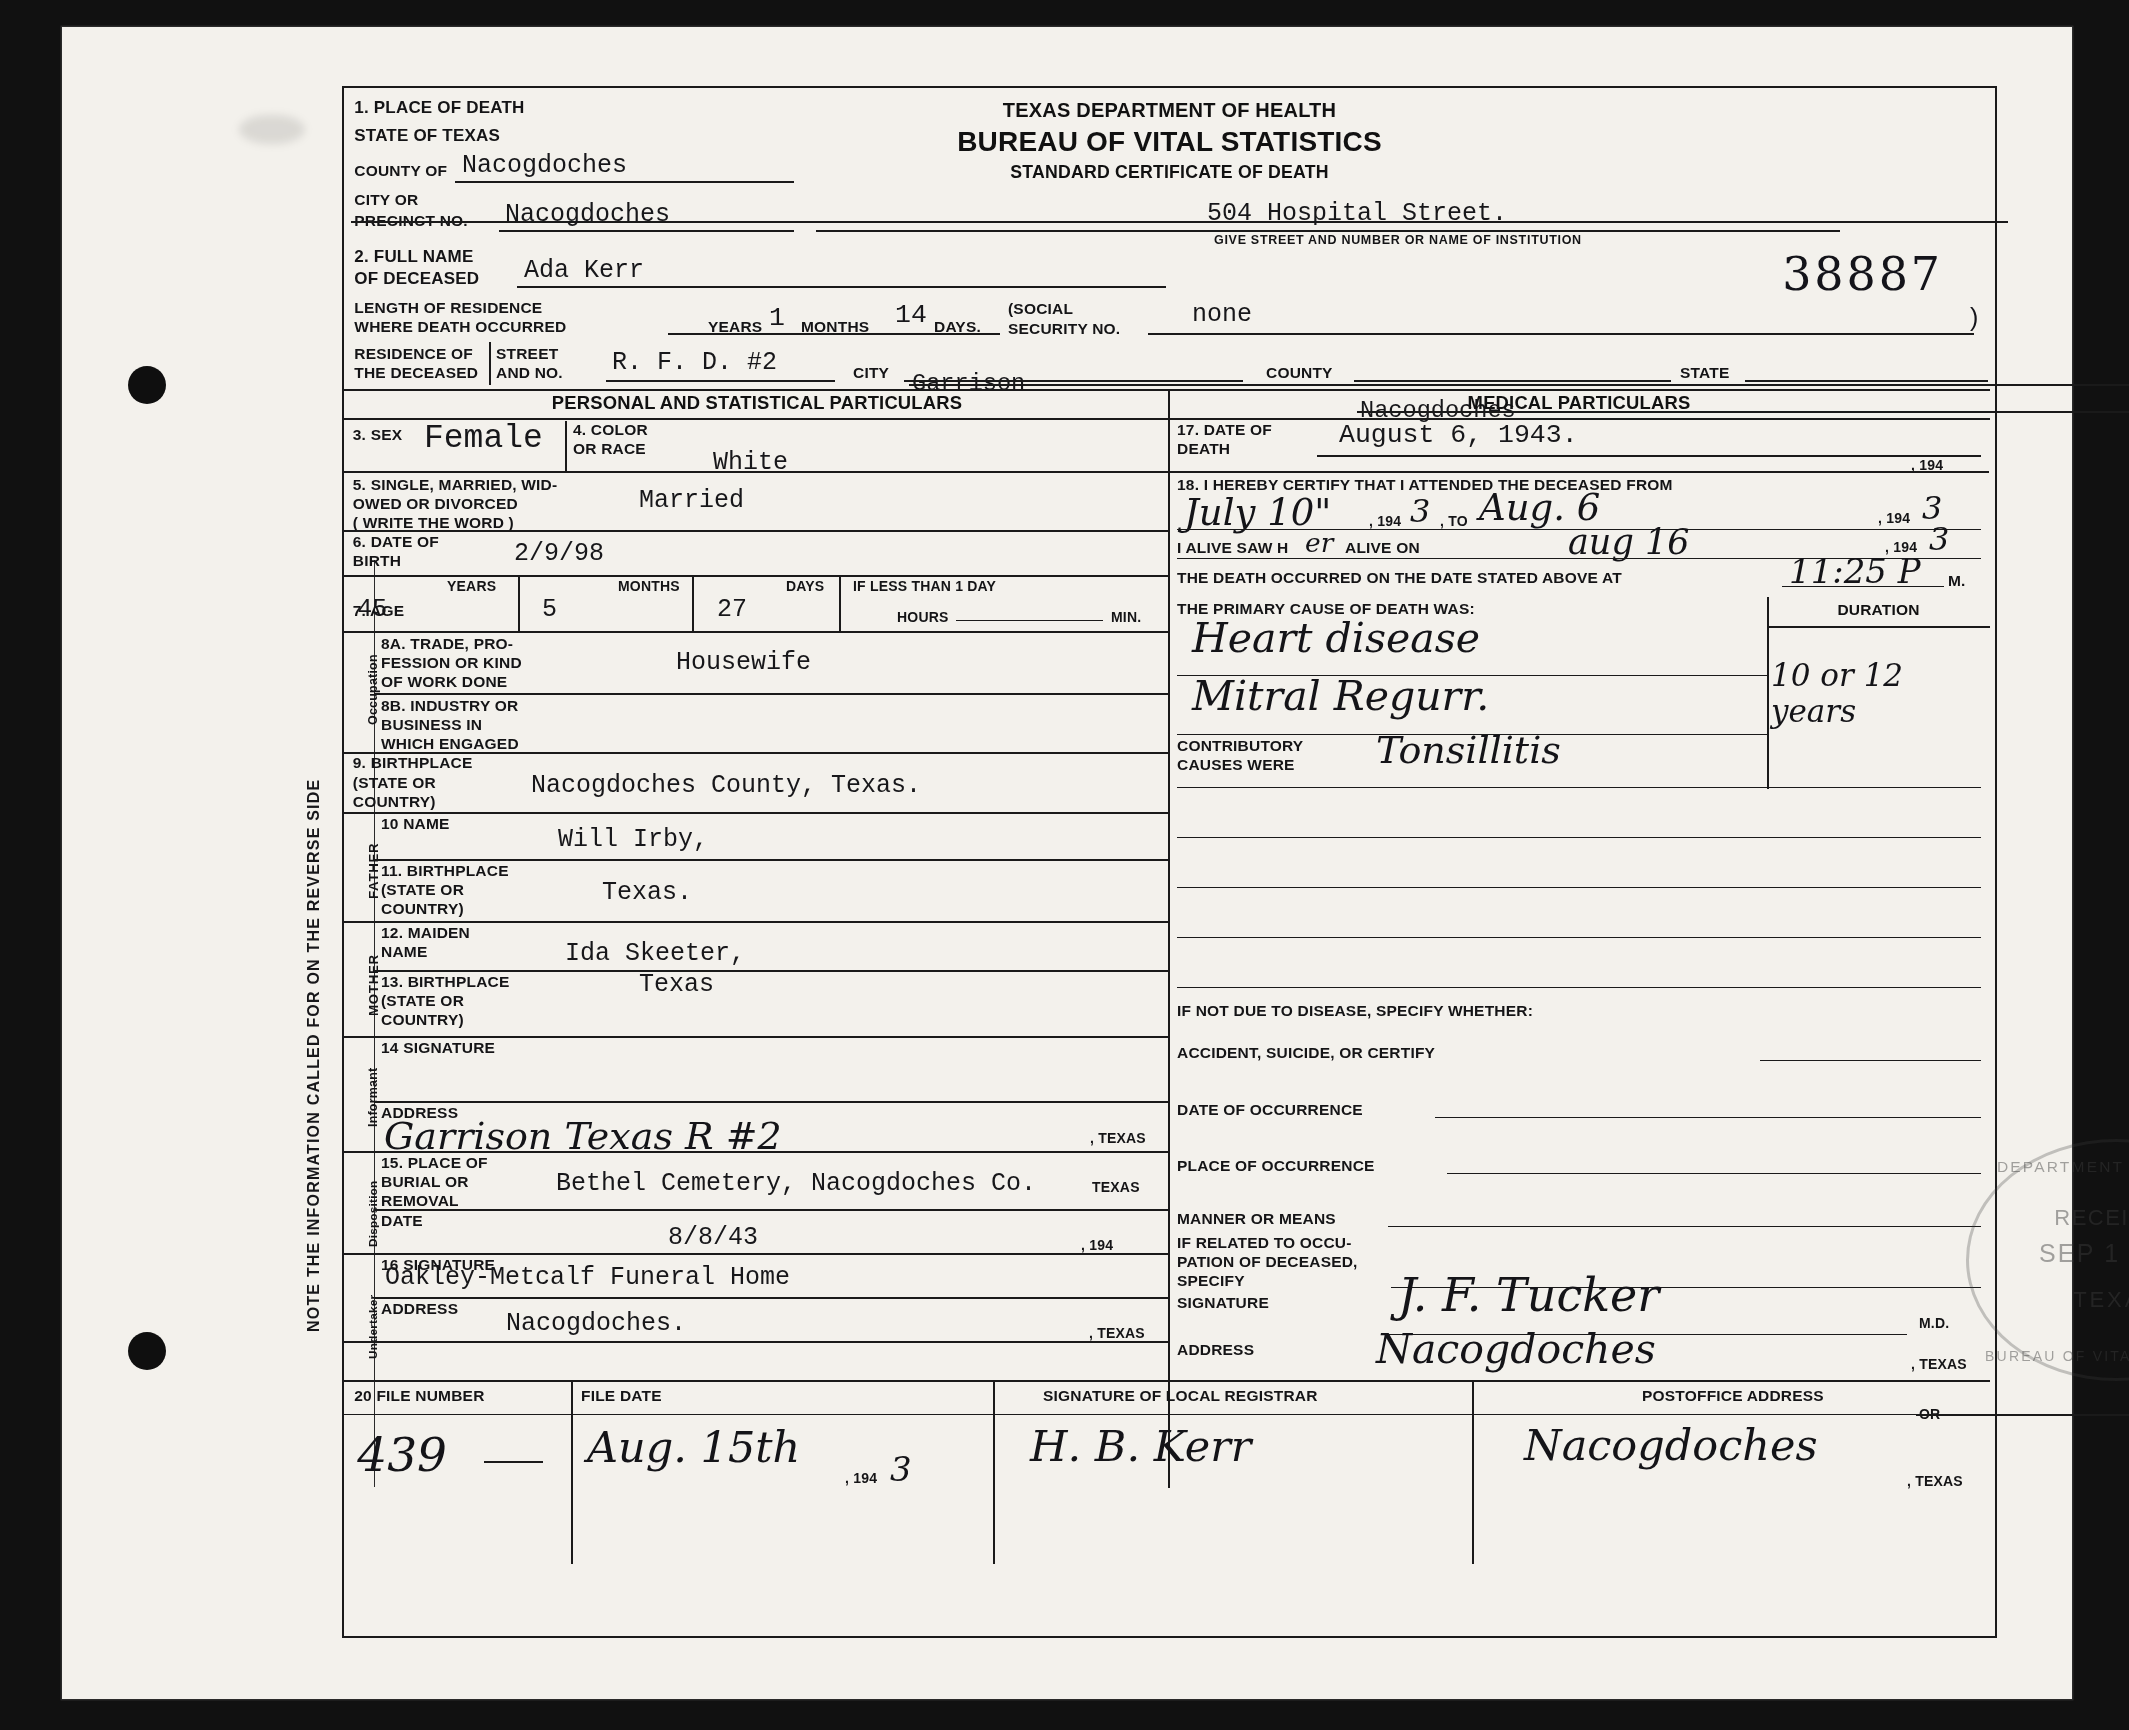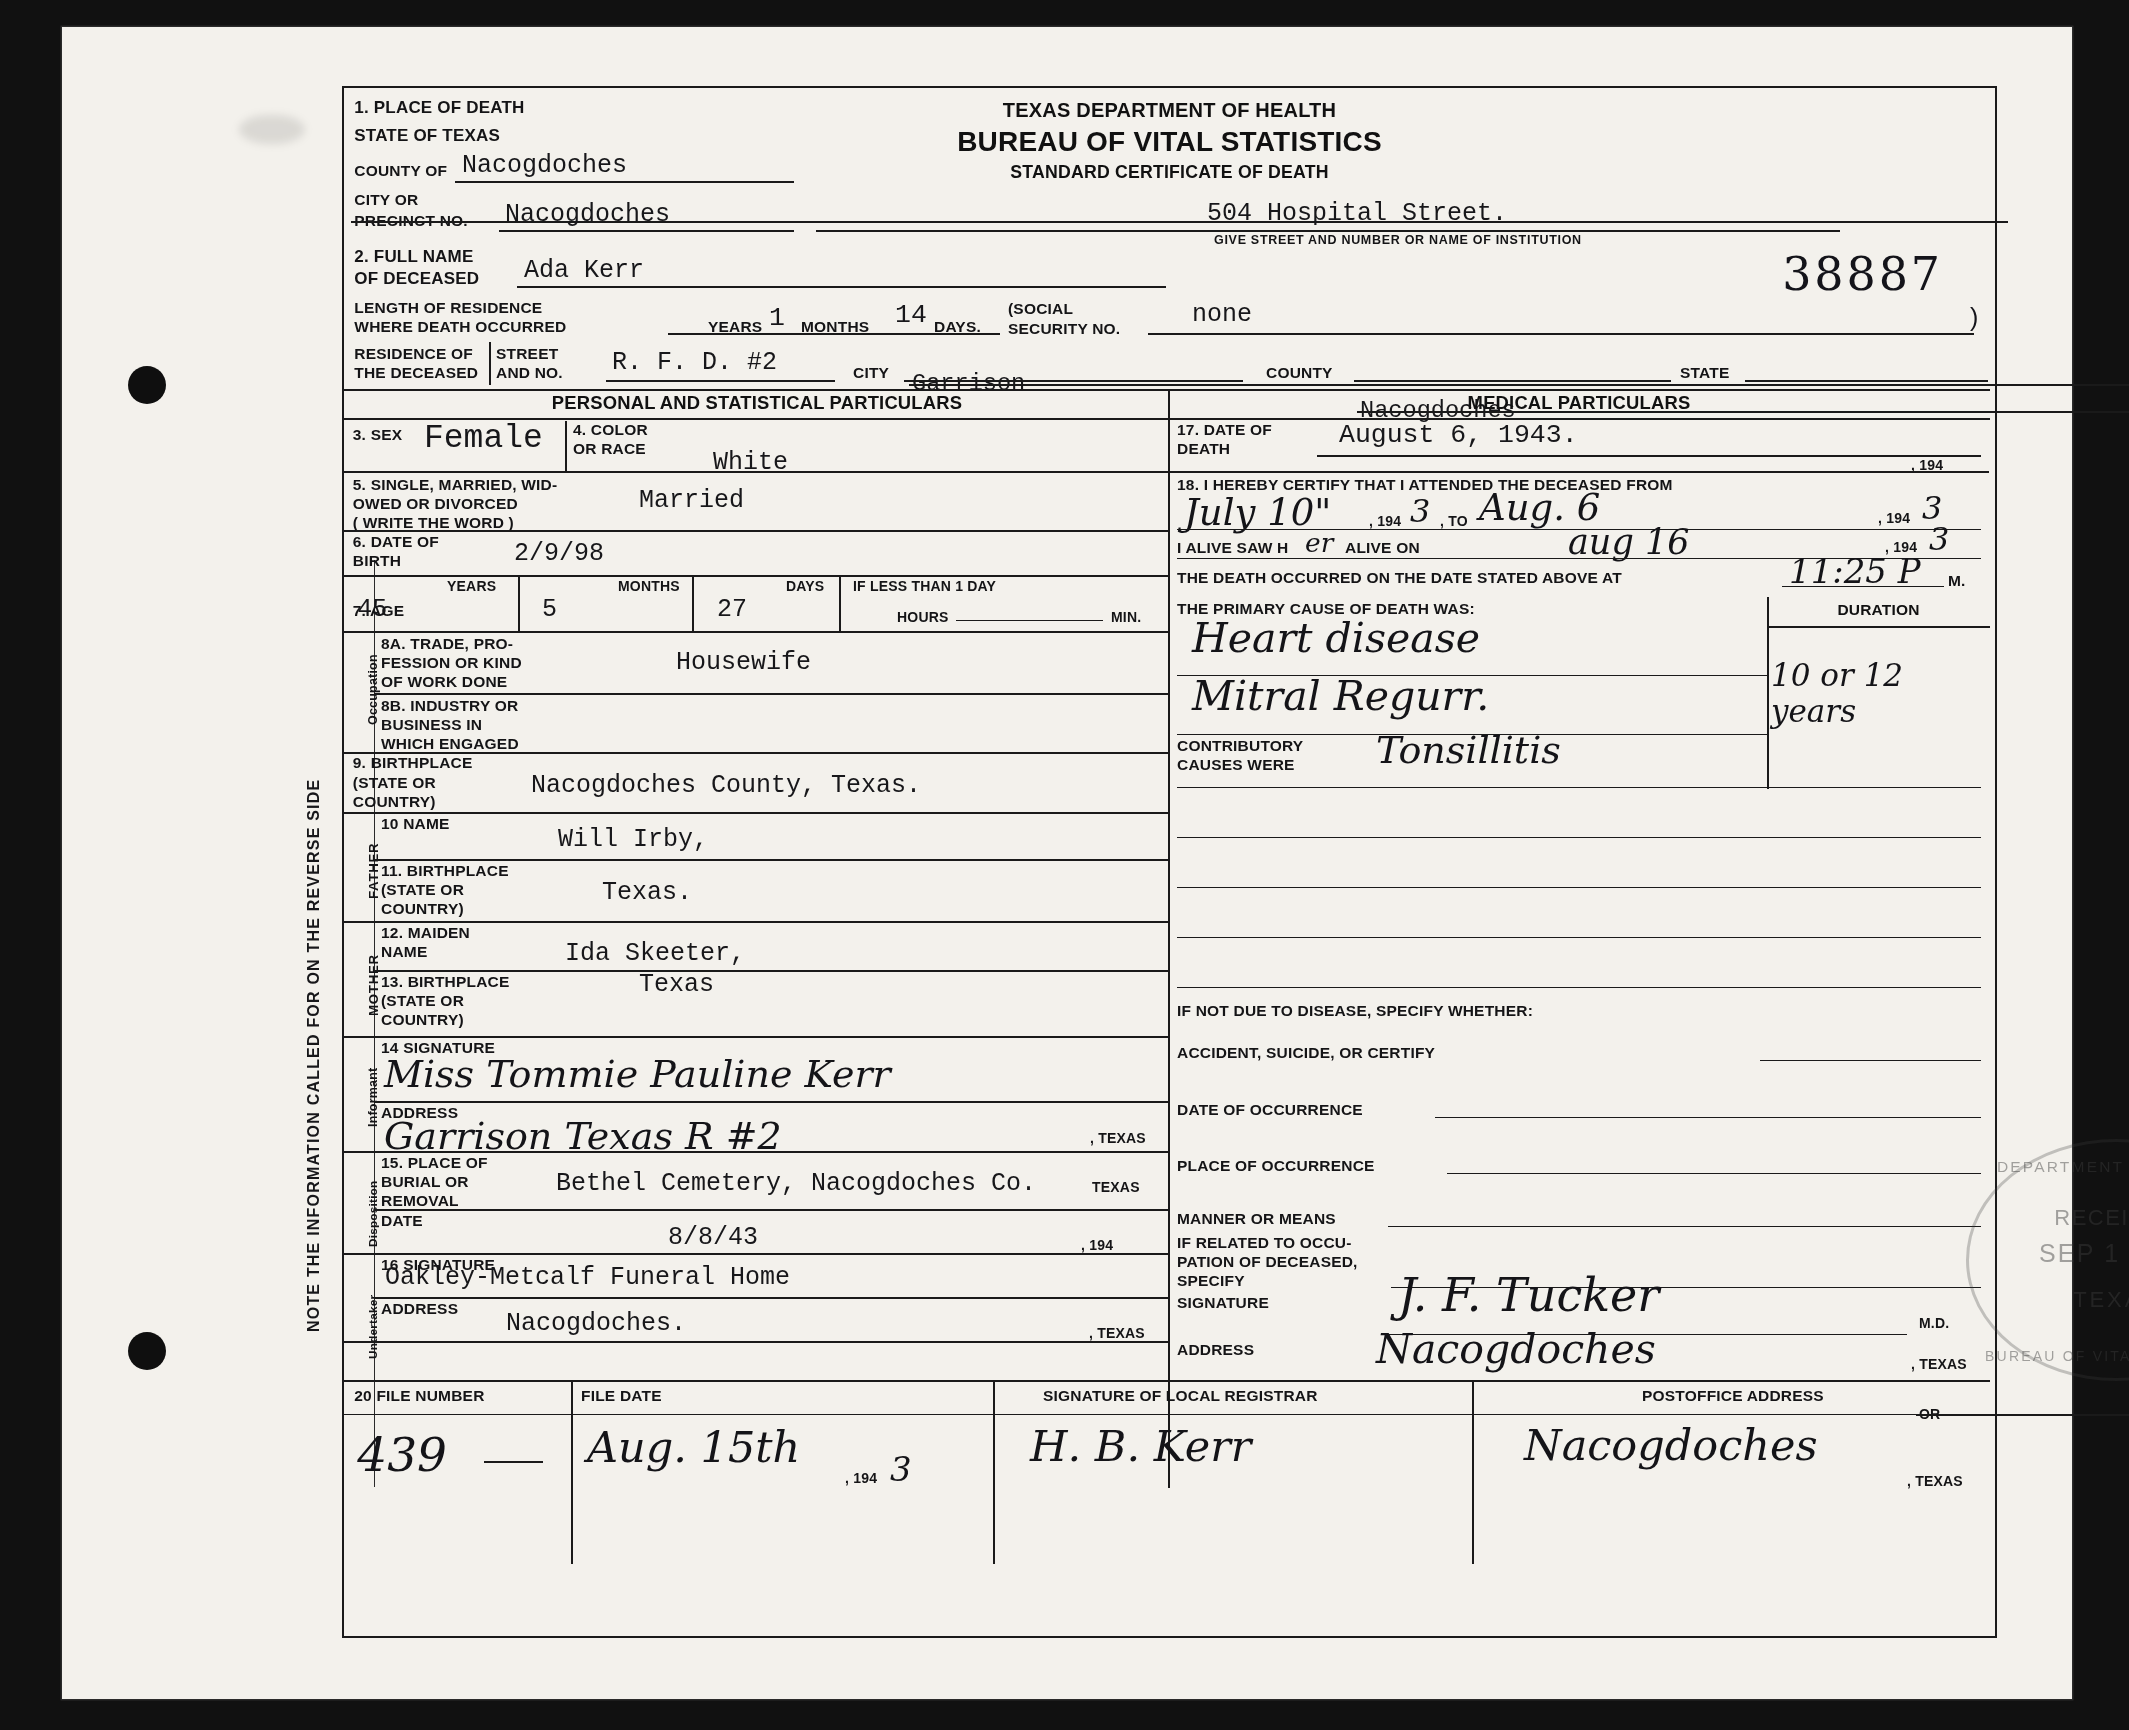--- a/index.html
+++ b/index.html
@@ -205,21 +205,20 @@
       <div class="cell lbl" style="left:37px;top:885px;font-size:15.5px;">13. BIRTHPLACE</div>
       <div class="cell lbl" style="left:37px;top:904px;font-size:15.5px;">(STATE OR</div>
       <div class="cell lbl" style="left:37px;top:923px;font-size:15.5px;">COUNTRY)</div>
       <div class="cell typed" style="left:295px;top:882px;font-size:25px;">Texas</div>
       <div class="line h" style="left:0px;top:948px;width:824px;"></div>
 
       <div class="cell lbl" style="left:5.9px;top:956px;font-size:12.5px;width:22px;">
         <span style="display:block;transform:rotate(-90deg);transform-origin:left top;position:relative;left:16px;top:83px;white-space:nowrap;">Informant</span>
       </div>
       <div class="cell lbl" style="left:37px;top:951px;font-size:15.5px;">14 SIGNATURE</div>
-      <div class="cell hw" style="left:40px;top:964px;font-size:38px;">Miss Tommie Pauline Kerr</div>
       <div class="line h" style="left:29.5px;top:1013px;width:795px;"></div>
       <div class="cell lbl" style="left:37px;top:1016px;font-size:15.5px;">ADDRESS</div>
       <div class="cell hw" style="left:40px;top:1026px;font-size:38px;">Garrison Texas R #2</div>
       <div class="cell lbl" style="left:746px;top:1042px;font-size:14px;">, TEXAS</div>
       <div class="line h" style="left:0px;top:1063px;width:824px;"></div>
 
       <div class="cell lbl" style="left:5.9px;top:1071px;font-size:11.8px;width:22px;">
         <span style="display:block;transform:rotate(-90deg);transform-origin:left top;position:relative;left:16px;top:88px;white-space:nowrap;">Disposition</span>
       </div>
       <div class="cell lbl" style="left:37px;top:1066px;font-size:15.5px;">15. PLACE OF</div>

